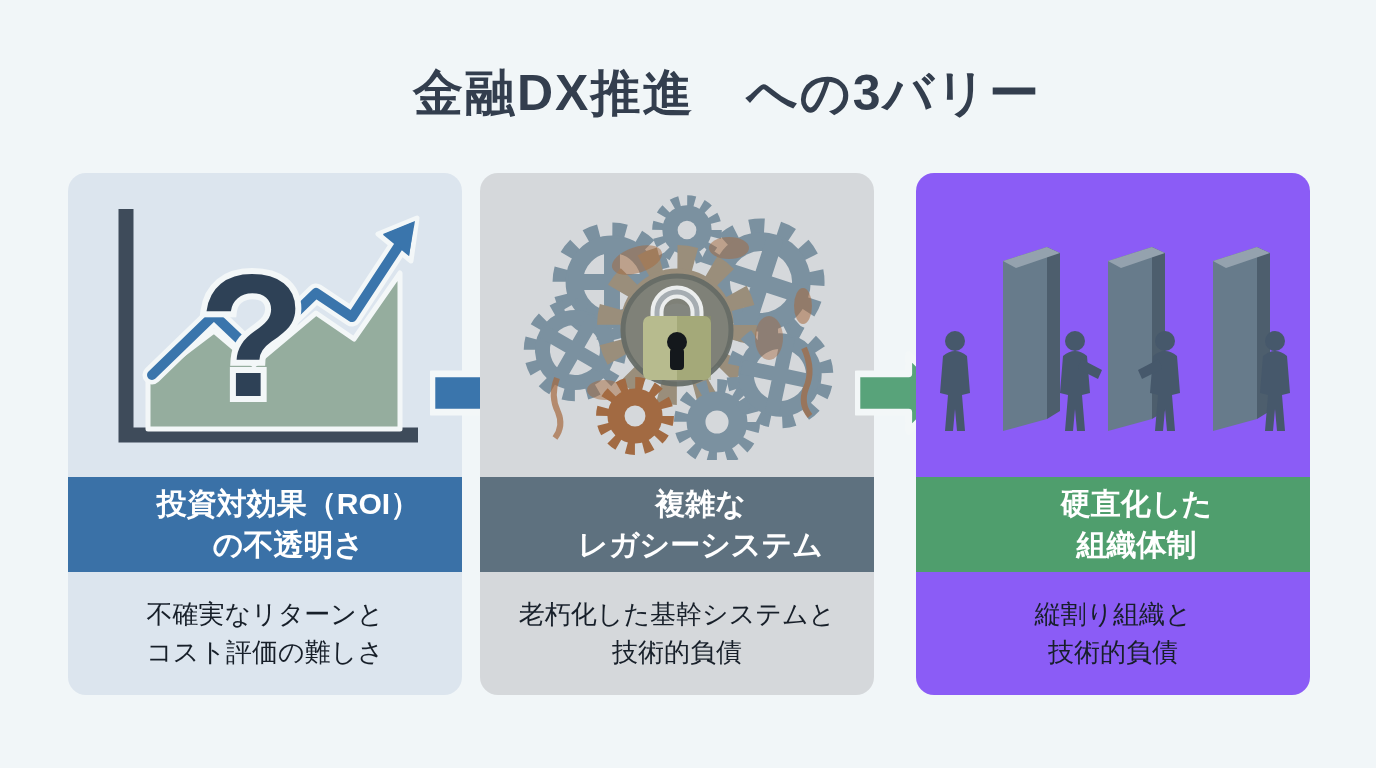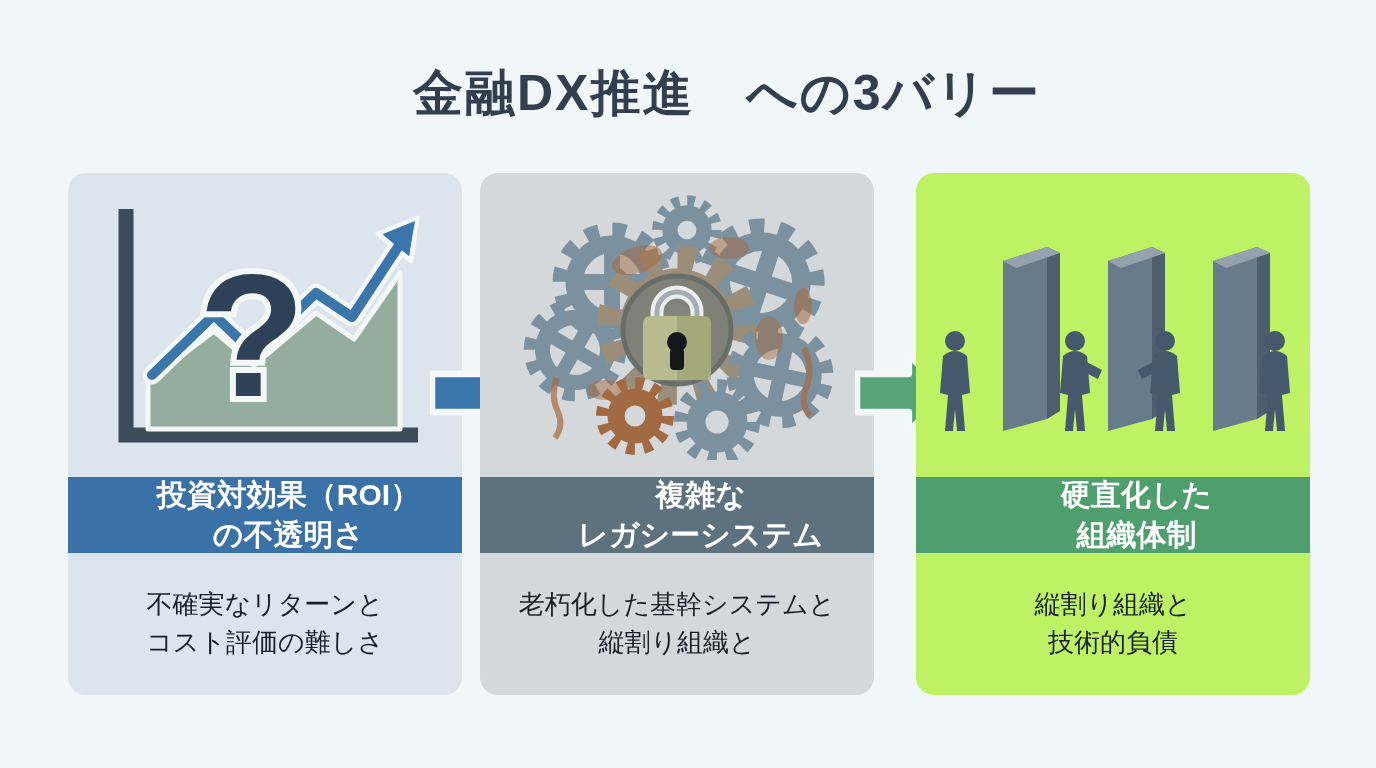--- a/index.html
+++ b/index.html
@@ -12,27 +12,27 @@
     position:absolute;left:0;top:60px;width:100%;
     text-align:center;font-size:50px;font-weight:bold;
     color:#333e4e;letter-spacing:2px;white-space:pre;margin-left:39px;
   }
   .card{
     position:absolute;top:173px;width:394px;height:522px;
     border-radius:18px;overflow:hidden;display:flex;flex-direction:column;
   }
   .card.c1{left:68px;background:#dce5ee;}
   .card.c2{left:480px;background:#d5d8db;}
-  .card.c3{left:916px;background:#bef264;}
+  .card.c3{left:916px;background:#8b5cf6;}
   .icon-area{
     height:304px;display:flex;align-items:center;justify-content:center;
     flex:0 0 auto;
   }
   .band{
-    height:76px;flex:0 0 auto;display:flex;align-items:center;justify-content:center;
+    height:95px;flex:0 0 auto;display:flex;align-items:center;justify-content:center;
     color:#ffffff;font-size:30px;font-weight:bold;text-align:center;
     line-height:1.35;white-space:pre-line;padding-left:47px;
   }
   .c1 .band{background:#3a71a7;}
   .c2 .band{background:#5e717f;}
   .c3 .band{background:#4f9e6d;}
   .card-body{
     flex:1;display:flex;align-items:center;justify-content:center;
     color:#171f29;font-size:26px;font-weight:500;text-align:center;
     line-height:1.45;white-space:pre-line;font-family:Liberation Serif, serif;
@@ -105,21 +105,21 @@
       <path d="M140,128 v-6 a20,20 0 0 1 40,0 v6" stroke="#a6adb2" stroke-width="5" fill="none"></path>
       <rect x="126" y="126" width="68" height="64" rx="7" fill="#b7bb8e"></rect>
       <rect x="160" y="126" width="34" height="64" fill="#8f955f" opacity="0.45"></rect>
       <circle cx="160" cy="152" r="10" fill="#14181c"></circle>
       <rect x="153" y="158" width="14" height="22" rx="4" fill="#14181c"></rect>
     </svg>
   </div>
   <div class="band">複雑な
 レガシーシステム</div>
   <div class="card-body">老朽化した基幹システムと
-縦割り組織と</div>
+技術的負債</div>
 </div>
 
 <div class="flow-arrow a2">
   <svg width="96" height="96" viewBox="0 0 100 100">
     <polygon points="2,30 56,30 56,10 96,50 56,90 56,70 2,70" fill="#58a37a" stroke="#f3f7f8" stroke-width="7" stroke-linejoin="round"></polygon>
   </svg>
 </div>
 
 <div class="card c3">
   <div class="icon-area">

